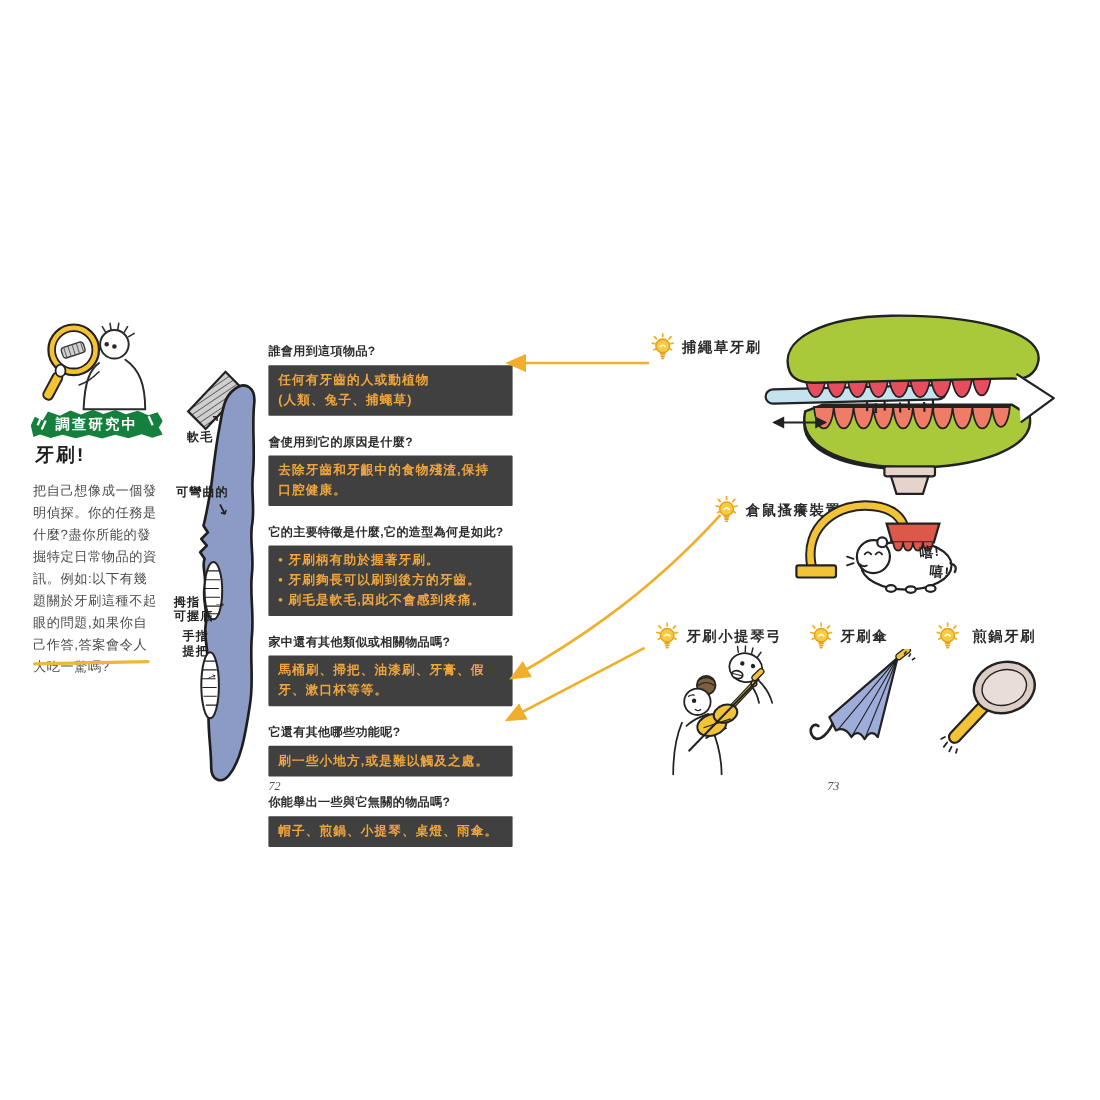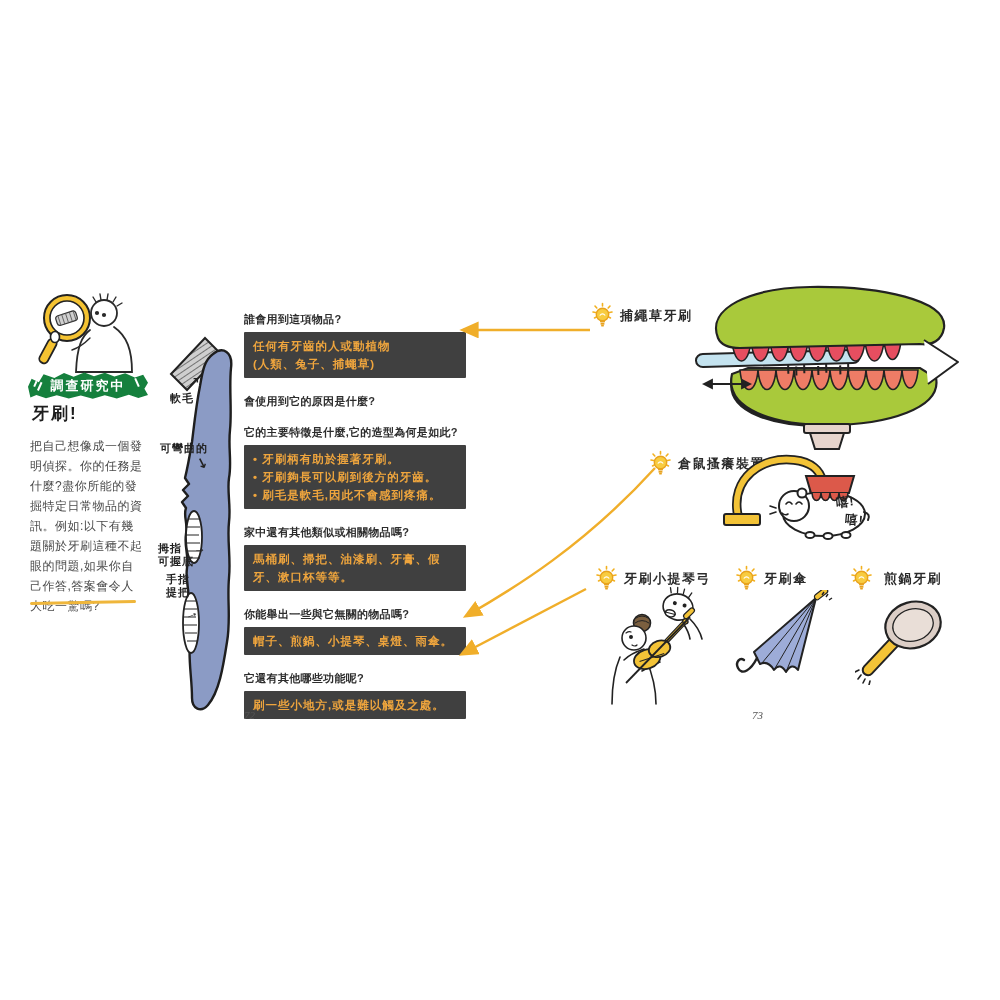--- a/index.html
+++ b/index.html
@@ -144,49 +144,52 @@
     <div>
       <div class="qa-q">誰會用到這項物品?</div>
       <div class="qa-a">
         <div>任何有牙齒的人或動植物</div>
         <div>(人類、兔子、捕蠅草)</div>
       </div>
     </div>
 
     <div>
       <div class="qa-q">會使用到它的原因是什麼?</div>
+      <div class="qa-a">
+        <div>去除牙齒和牙齦中的食物殘渣,保持口腔健康。</div>
+      </div>
     </div>
 
     <div>
       <div class="qa-q">它的主要特徵是什麼,它的造型為何是如此?</div>
       <div class="qa-a">
         <div>• 牙刷柄有助於握著牙刷。</div>
         <div>• 牙刷夠長可以刷到後方的牙齒。</div>
         <div>• 刷毛是軟毛,因此不會感到疼痛。</div>
       </div>
     </div>
 
     <div>
       <div class="qa-q">家中還有其他類似或相關物品嗎?</div>
       <div class="qa-a">
         <div>馬桶刷、掃把、油漆刷、牙膏、假牙、漱口杯等等。</div>
       </div>
     </div>
 
     <div>
+      <div class="qa-q">它還有其他哪些功能呢?</div>
+      <div class="qa-a">
+        <div>刷一些小地方,或是難以觸及之處。</div>
+      </div>
+    </div>
+
+    <div>
       <div class="qa-q">你能舉出一些與它無關的物品嗎?</div>
       <div class="qa-a">
         <div>帽子、煎鍋、小提琴、桌燈、雨傘。</div>
-      </div>
-    </div>
-
-    <div>
-      <div class="qa-q">它還有其他哪些功能呢?</div>
-      <div class="qa-a">
-        <div>刷一些小地方,或是難以觸及之處。</div>
       </div>
     </div>
   </div>
 
   <svg class="abs" style="left:0;top:0;pointer-events:none;" width="1000" height="1000" viewBox="0 0 1000 1000">
     <defs>
       <marker id="ah" markerWidth="9" markerHeight="9" refX="6.5" refY="3.5" orient="auto">
         <path d="M0,0 L8,3.5 L0,7 Z" fill="#F0AE2A"></path>
       </marker>
     </defs>

